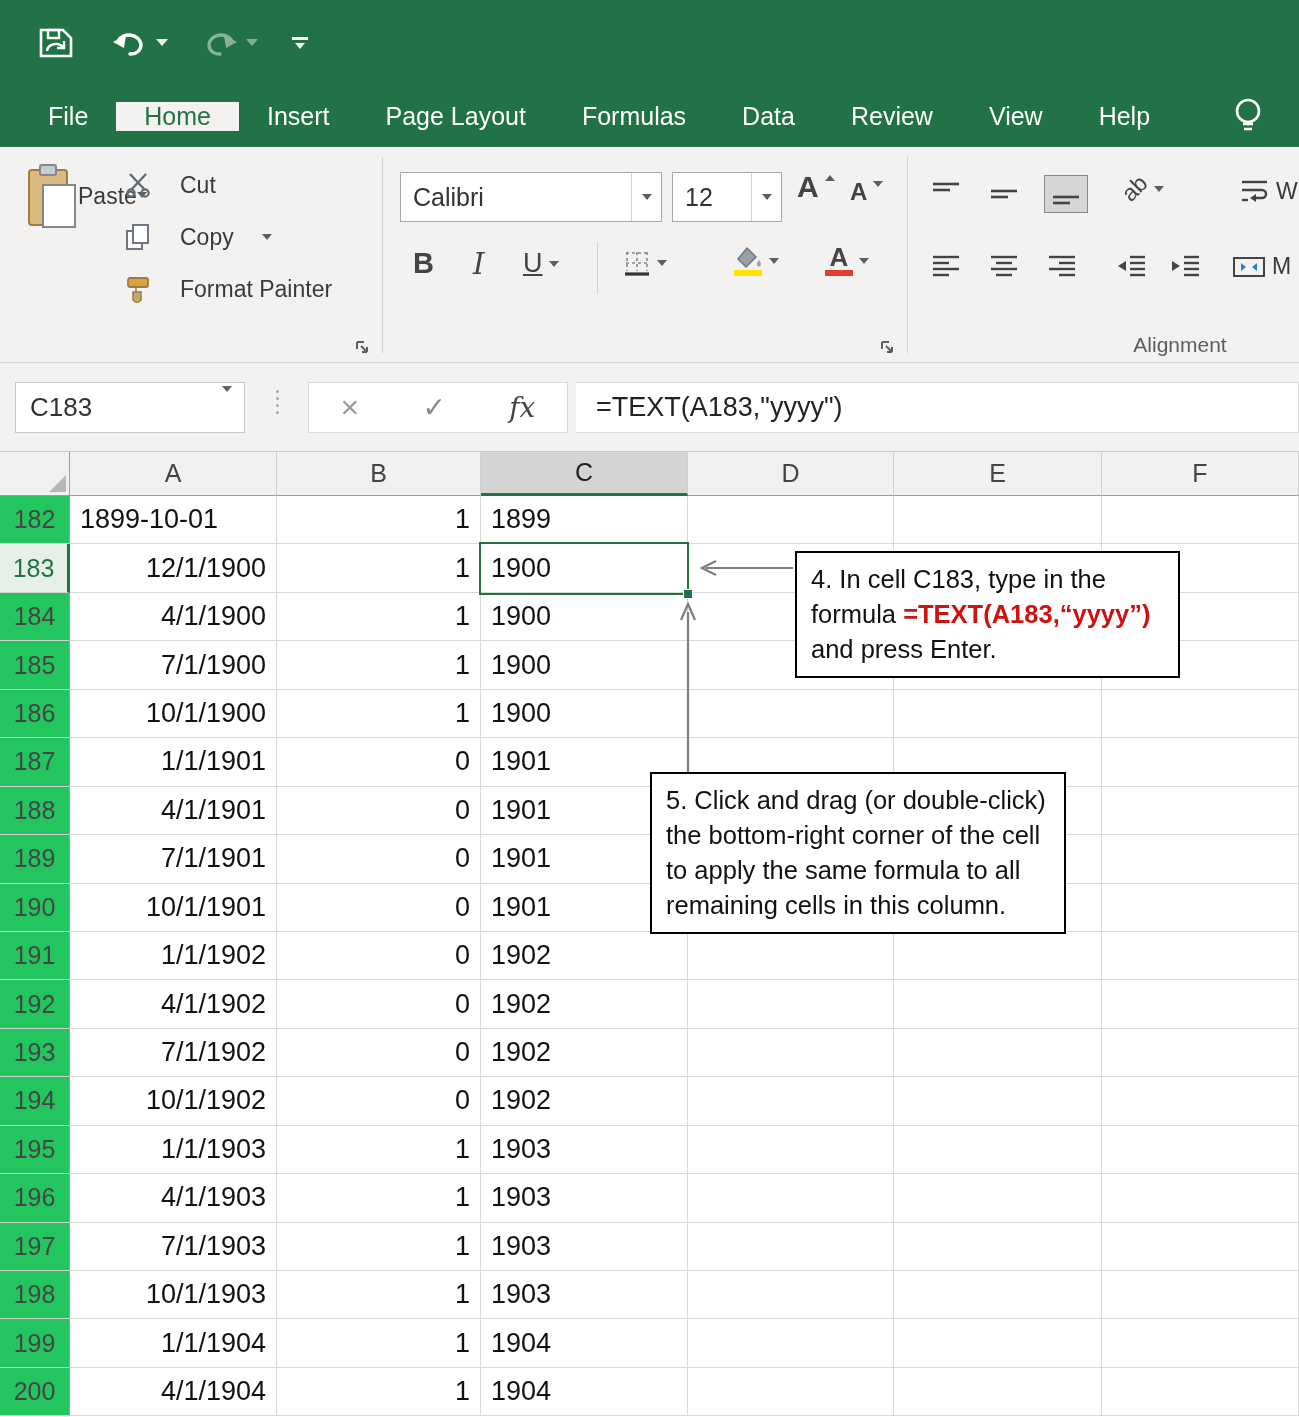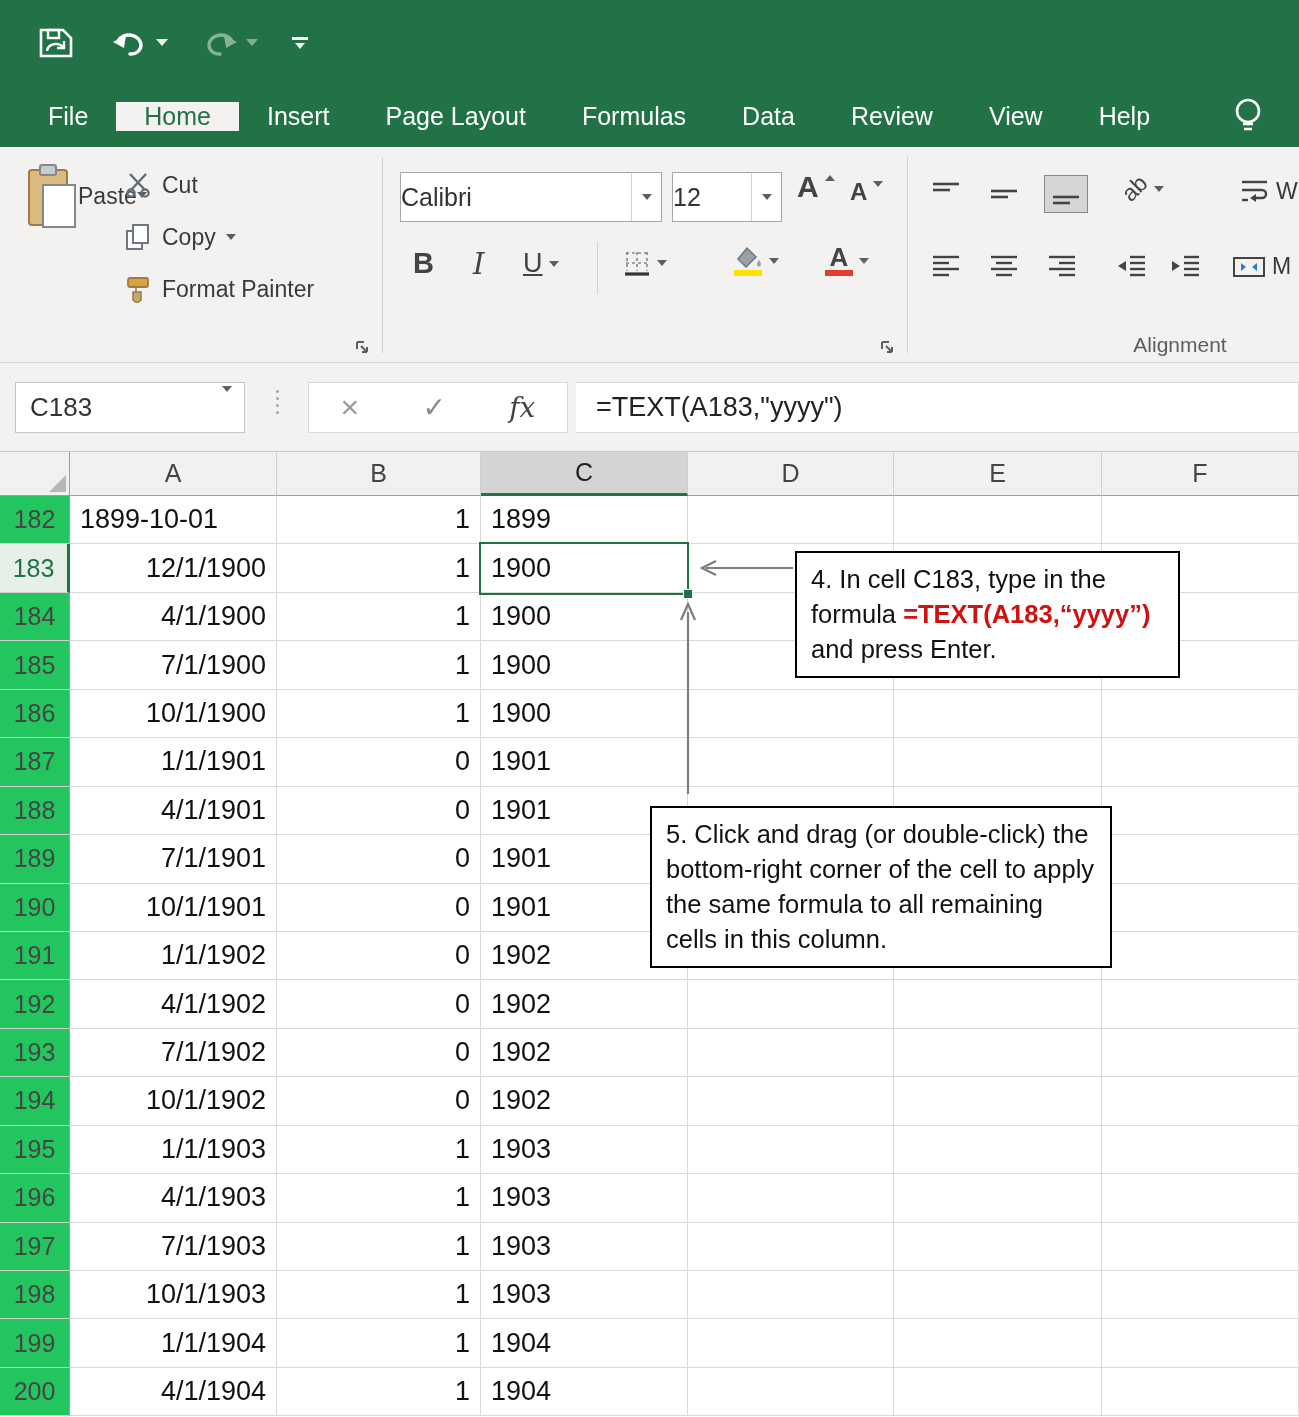--- a/index.html
+++ b/index.html
@@ -18,24 +18,24 @@
   .tab.active{background:#f3f2f1;color:#217346}
   #tellme{position:absolute;left:1228px;top:10px}
 
   
   #ribbon{position:absolute;left:0;top:147px;width:1299px;height:216px;background:#f3f2f1;border-bottom:1px solid #dad8d6;overflow:hidden}
   .group{position:absolute;top:0;height:216px}
   .vsep{position:absolute;top:10px;height:196px;width:1px;background:#d2d0ce}
   .group-label{position:absolute;bottom:6px;left:0;right:0;text-align:center;color:#605e5c;font-size:21px}
   .launcher{position:absolute;right:12px;bottom:8px;cursor:default}
   .rlabel{color:#3b3a39;font-size:23px;white-space:nowrap}
-  .rbtn{position:absolute;display:flex;align-items:center;gap:10px;cursor:default}
+  .rbtn{position:absolute;display:flex;align-items:center;gap:28px;cursor:default}
   .gcaret{width:0;height:0;border-left:5px solid transparent;border-right:5px solid transparent;border-top:6px solid #605e5c}
   .combo{position:absolute;background:#fff;border:1px solid #a8a6a4;display:flex;align-items:center;font-size:25px;color:#333}
-  .combo .val{flex:1;}
+  .combo .val{flex:1;padding-left:12px}
   .combo .cwrap{width:30px;height:100%;display:flex;align-items:center;justify-content:center;border-left:1px solid #d4d2d0}
   .ico-btn{position:absolute;display:flex;align-items:center;gap:6px;cursor:default}
   .pressed{background:#d8d6d4;border:1px solid #8a8886}
   .bld{font-weight:bold;font-size:29px;color:#444}
   .itl{font-style:italic;font-family:"DejaVu Serif",serif;font-size:29px;color:#444}
   .und{font-size:27px;color:#444;text-decoration:underline}
   .swatchA{font-weight:bold;font-size:26px;color:#444;line-height:24px}
   .bar{width:28px;height:6px;margin-top:1px}
 
   
@@ -577,15 +577,15 @@
     <line x1="793" y1="568" x2="706" y2="568"></line>
     <polyline points="716,561 702,568 716,575"></polyline>
     <line x1="688" y1="794" x2="688" y2="612"></line>
     <polyline points="681,620 688,604 695,620"></polyline>
   </g>
 </svg>
 
 <div class="callout" style="left:795px;top:551px;width:385px">
   <span>4.  In cell C183, type in the formula </span><span class="red">=TEXT(A183,“yyyy”)</span><span> and press Enter.</span>
 </div>
-<div class="callout" style="left:650px;top:806px;width:462px">
+<div class="callout" style="left:650px;top:772px;width:416px">
   <span>5.  Click and drag  (or double-click) the bottom-right corner of the cell to apply the same formula to all remaining cells in this column.</span>
 </div>
 
 </body></html>

